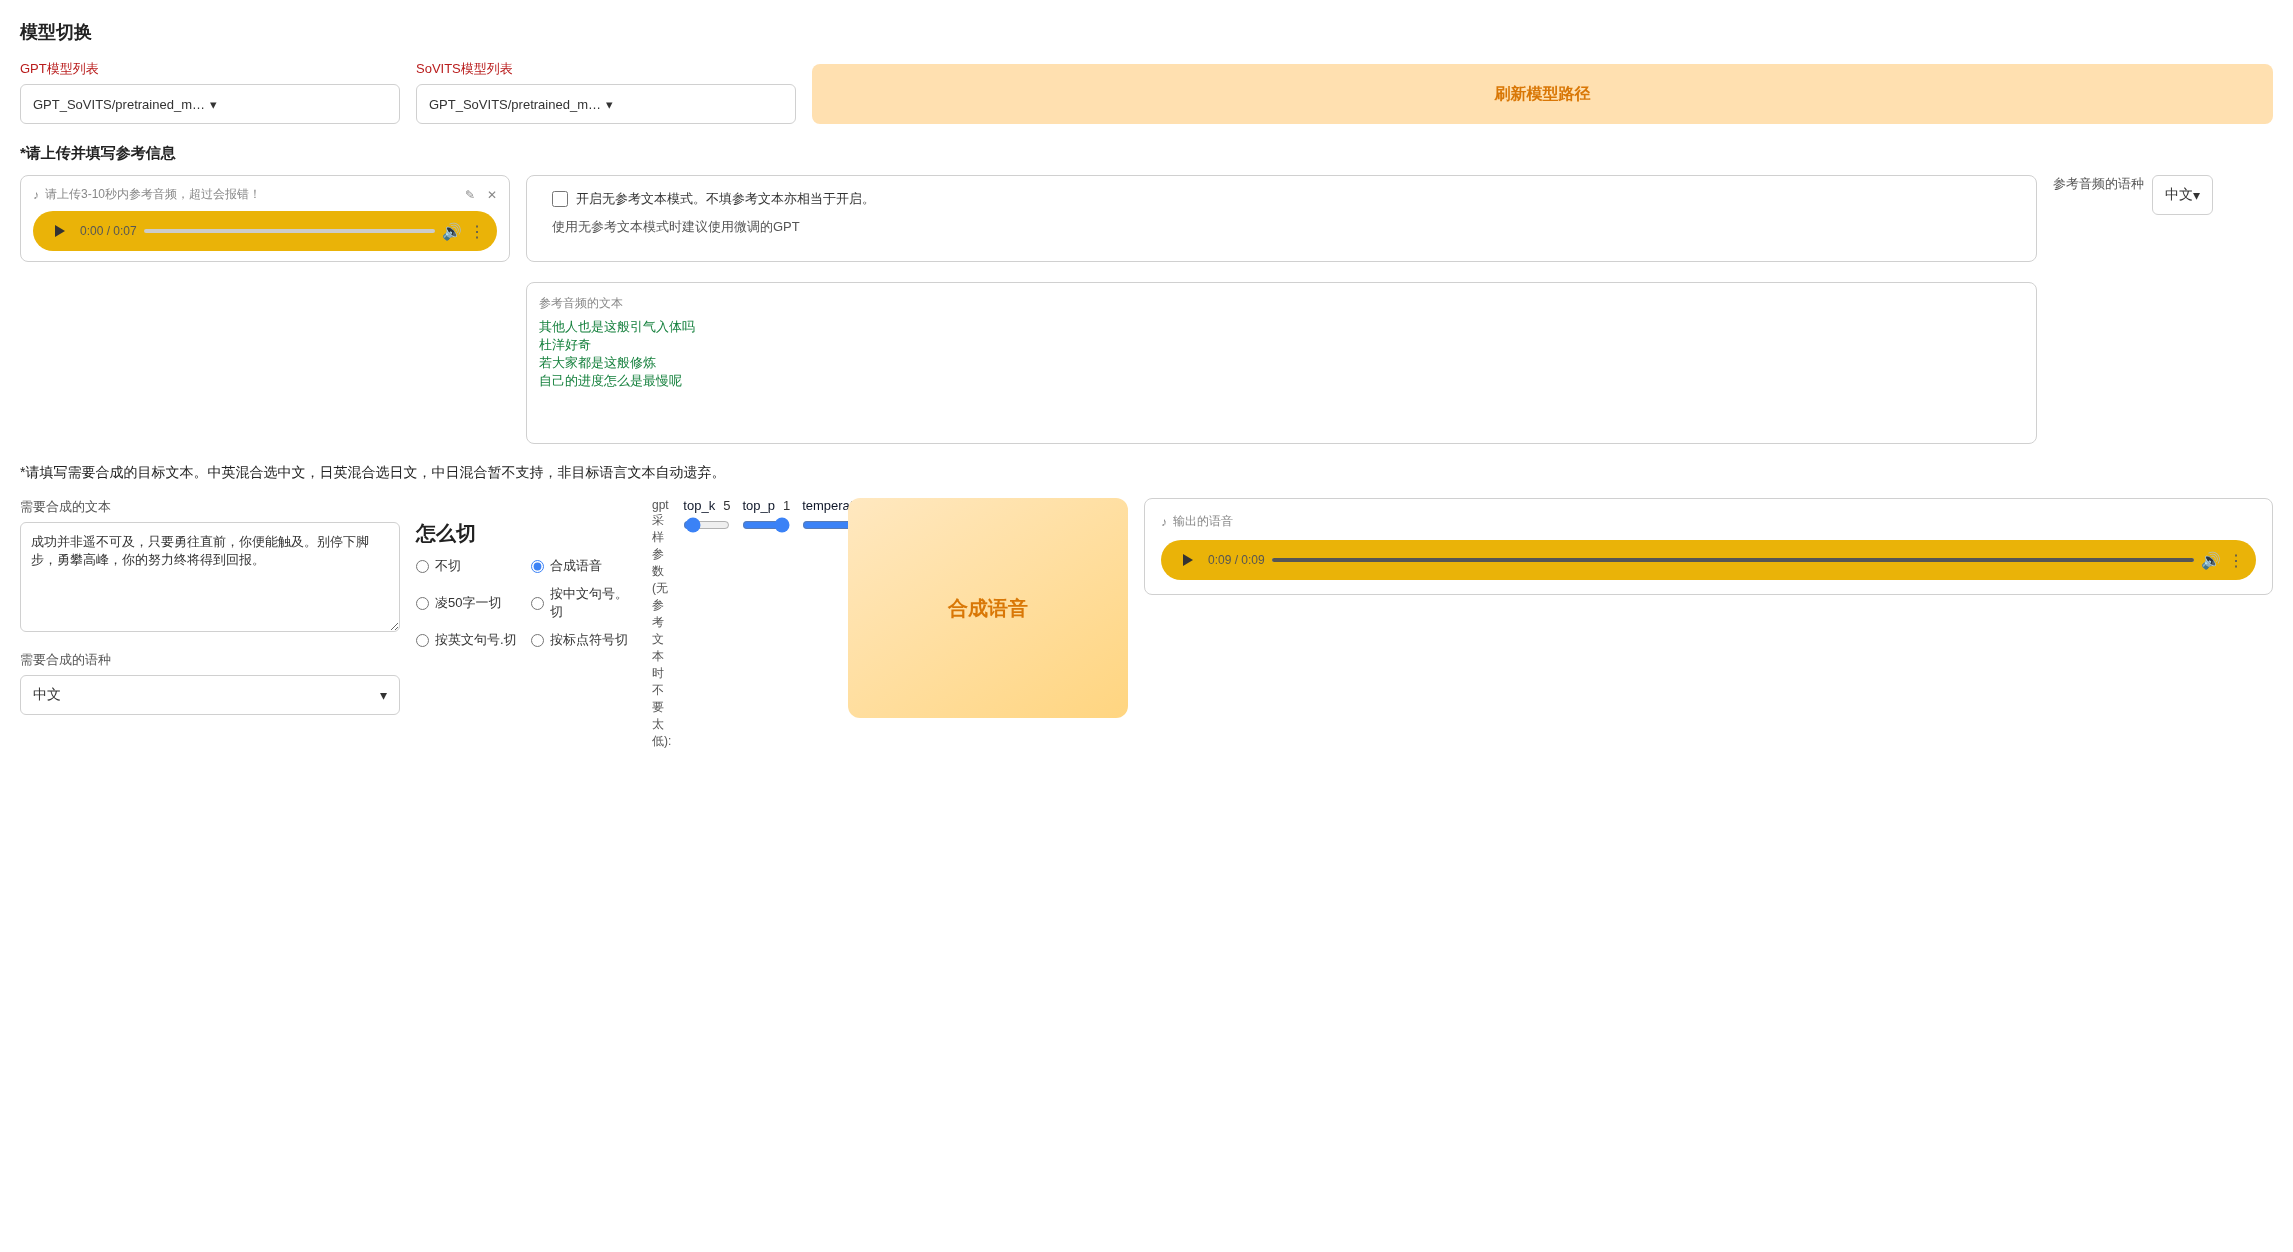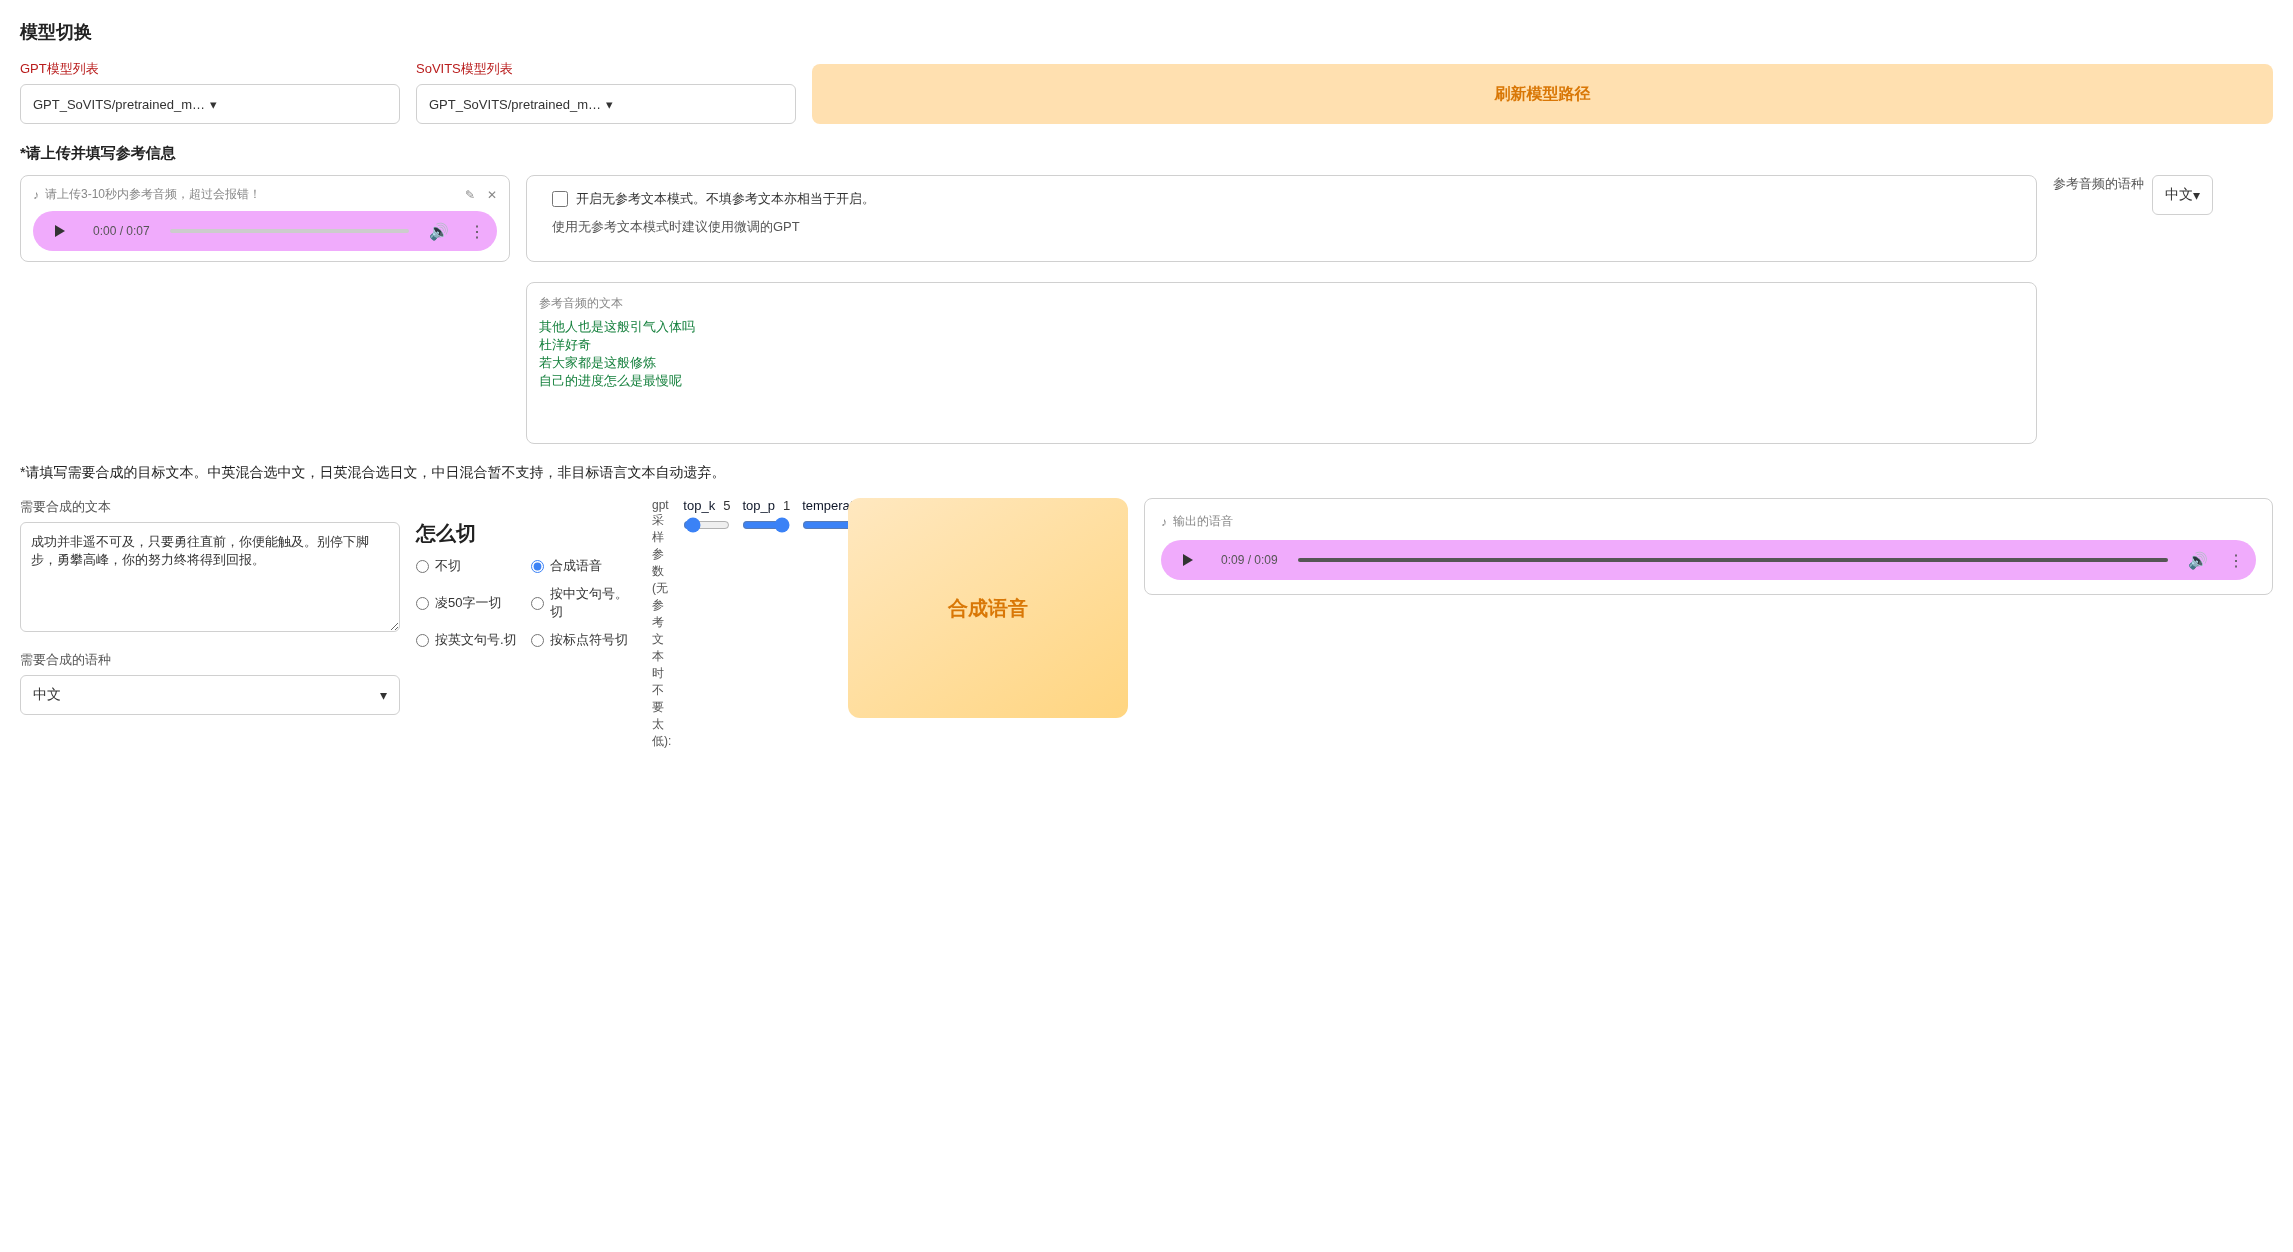--- a/index.html
+++ b/index.html
@@ -98,22 +98,22 @@
       color: #888;
       margin-bottom: 8px;
       display: flex;
       align-items: center;
       gap: 6px;
     }
 
     .audio-controls {
       display: flex;
       align-items: center;
-      gap: 20px;
-      background: #f0abfc;
+      gap: 7px;
+      background: #eab308;
       border-radius: 25px;
       padding: 6px 12px;
       position: relative;
     }
 
     .play-btn {
       width: 28px;
       height: 28px;
       display: flex;
       align-items: center;

